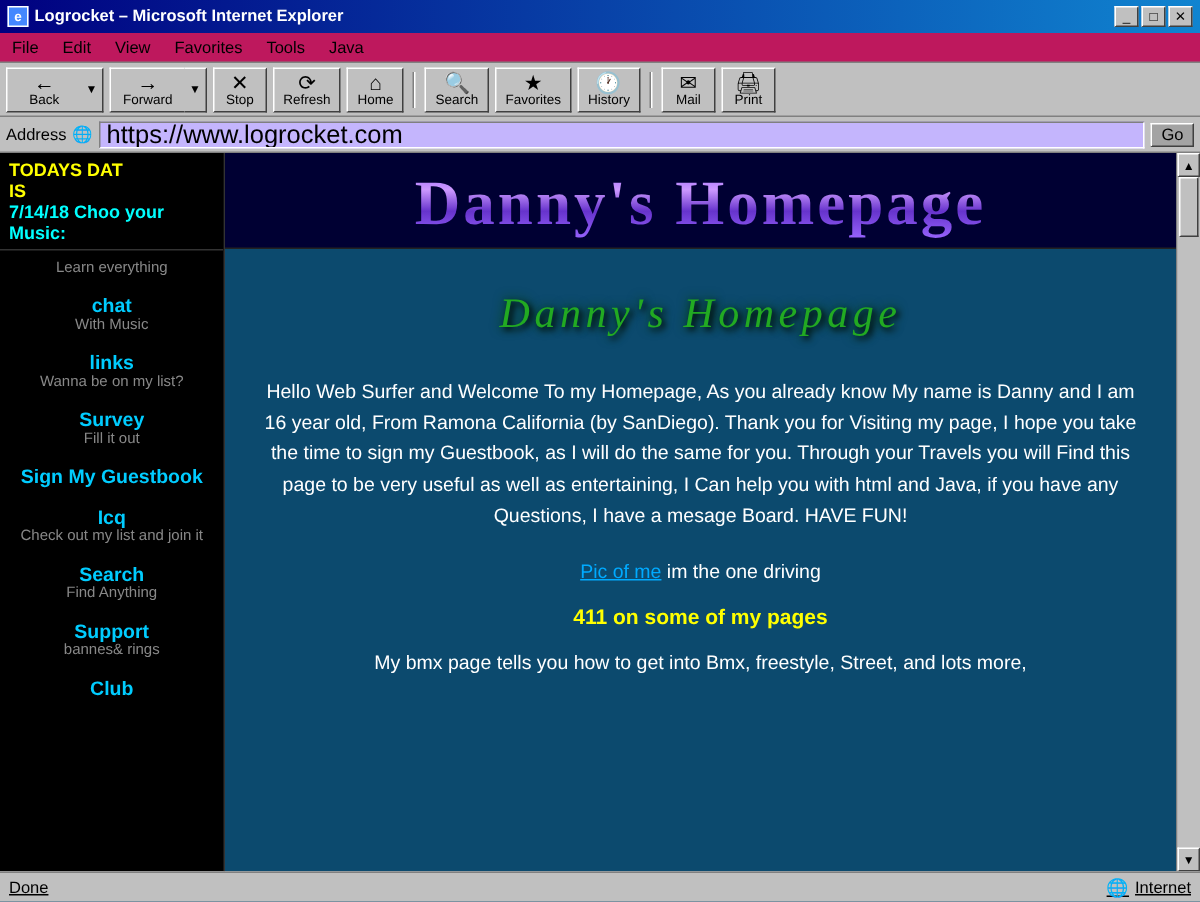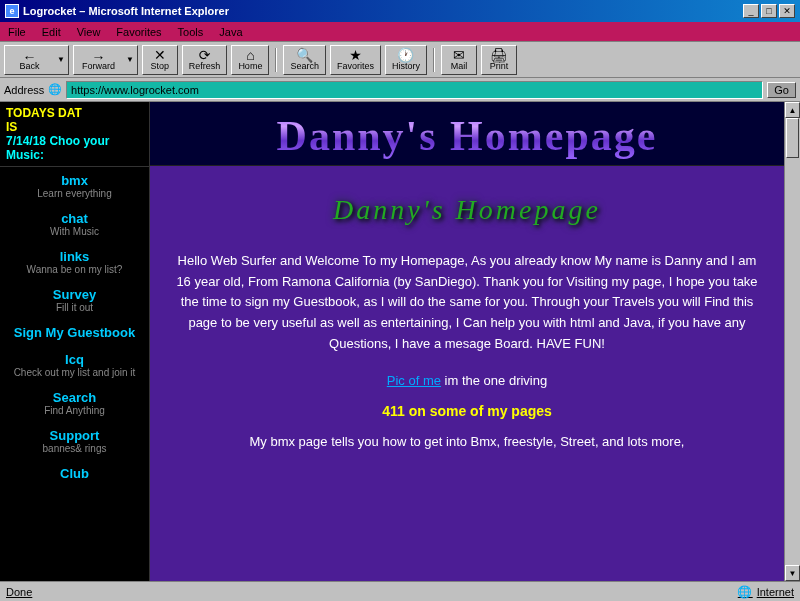--- a/index.html
+++ b/index.html
@@ -102,23 +102,23 @@
       align-items: center;
       gap: 4px;
       height: 24px;
     }
     .address-label { font-size: 11px; color: black; }
     .address-input {
       flex: 1;
       height: 18px;
       border-top: 1px solid #808080; border-left: 1px solid #808080;
       border-bottom: 1px solid white; border-right: 1px solid white;
-      background: #14b8a6;
+      background: #c4b5fd;
       padding: 0 4px;
-      font-size: 11px;
+      font-size: 17px;
     }
     .go-btn {
       background: #a3a3a3;
       border-top: 1px solid white; border-left: 1px solid white;
       border-right: 1px solid #404040; border-bottom: 1px solid #404040;
       padding: 1px 6px;
       font-size: 11px;
       cursor: pointer;
     }
 
@@ -149,21 +149,21 @@
     .today-date-label { color: yellow; font-size: 12px; font-weight: bold; }
     .today-date-value { color: #00ffff; font-size: 12px; font-weight: bold; }
     .sidebar-nav { text-align: center; padding: 6px 0; }
     .sidebar-nav-item { margin-bottom: 12px; }
     .sidebar-nav-link { color: #00ccff; text-decoration: none; font-size: 13px; font-weight: bold; display: block; }
     .sidebar-nav-sub { color: #888888; font-size: 10px; display: block; }
 
     
     .main-content {
       flex: 1;
-      background: #4c1d95;
+      background: #0c4a6e;
       overflow-y: auto;
       overflow-x: hidden;
     }
     .site-header {
       background: #000033;
       text-align: center;
       padding: 10px 0 5px 0;
       border-bottom: 1px solid #222;
     }
     .header-title-3d {
@@ -358,21 +358,20 @@
         <div class="today-date-label">
           <span>IS</span>
         </div>
         <div class="today-date-value">
           <span>7/14/18</span>
           <span>Choo your Music:</span>
         </div>
       </div>
       <div class="sidebar-nav">
         <div class="sidebar-nav-item">
-          <a class="sidebar-nav-link" href="#">bmx</a>
           <span class="sidebar-nav-sub">Learn everything</span>
         </div>
         <div class="sidebar-nav-item">
           <a class="sidebar-nav-link" href="#">chat</a>
           <span class="sidebar-nav-sub">With Music</span>
         </div>
         <div class="sidebar-nav-item">
           <a class="sidebar-nav-link" href="#">links</a>
           <span class="sidebar-nav-sub">Wanna be on my list?</span>
         </div>

